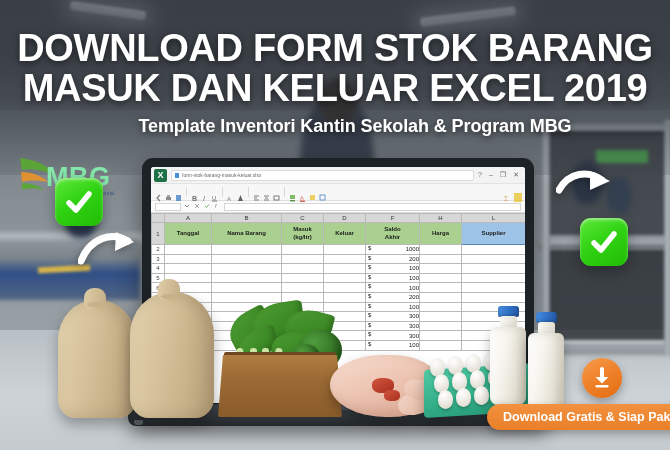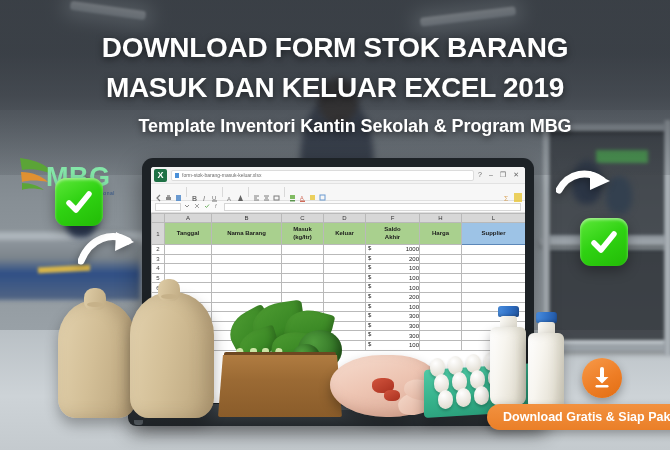--- a/index.html
+++ b/index.html
@@ -66,21 +66,21 @@
 
   
   .scrim {
     position:absolute; left:0; top:0; width:670px; height:175px;
     background:linear-gradient(180deg,rgba(36,41,47,.62) 0%,rgba(40,45,52,.52) 55%,rgba(60,66,72,.18) 100%);
   }
 
   
   .headline { position:absolute; left:0; top:28px; width:670px; text-align:center; z-index:9; }
   .h-line {
-    color:#fff; font-weight:bold; font-size:28px; line-height:40px;
+    color:#fff; font-weight:bold; font-size:38px; line-height:40px;
     letter-spacing:-.3px; text-shadow:0 2px 7px rgba(0,0,0,.55);
     white-space:nowrap;
   }
   .subhead {
     margin-top:8px; color:#fff; font-weight:bold; font-size:18px;
     letter-spacing:-.1px; text-shadow:0 2px 6px rgba(0,0,0,.6); white-space:nowrap;padding-left:40px;
   }
 
   
   .mbg { position:absolute; left:16px; top:152px; width:120px; height:58px; z-index:6; opacity:.93; filter:blur(.4px); }

